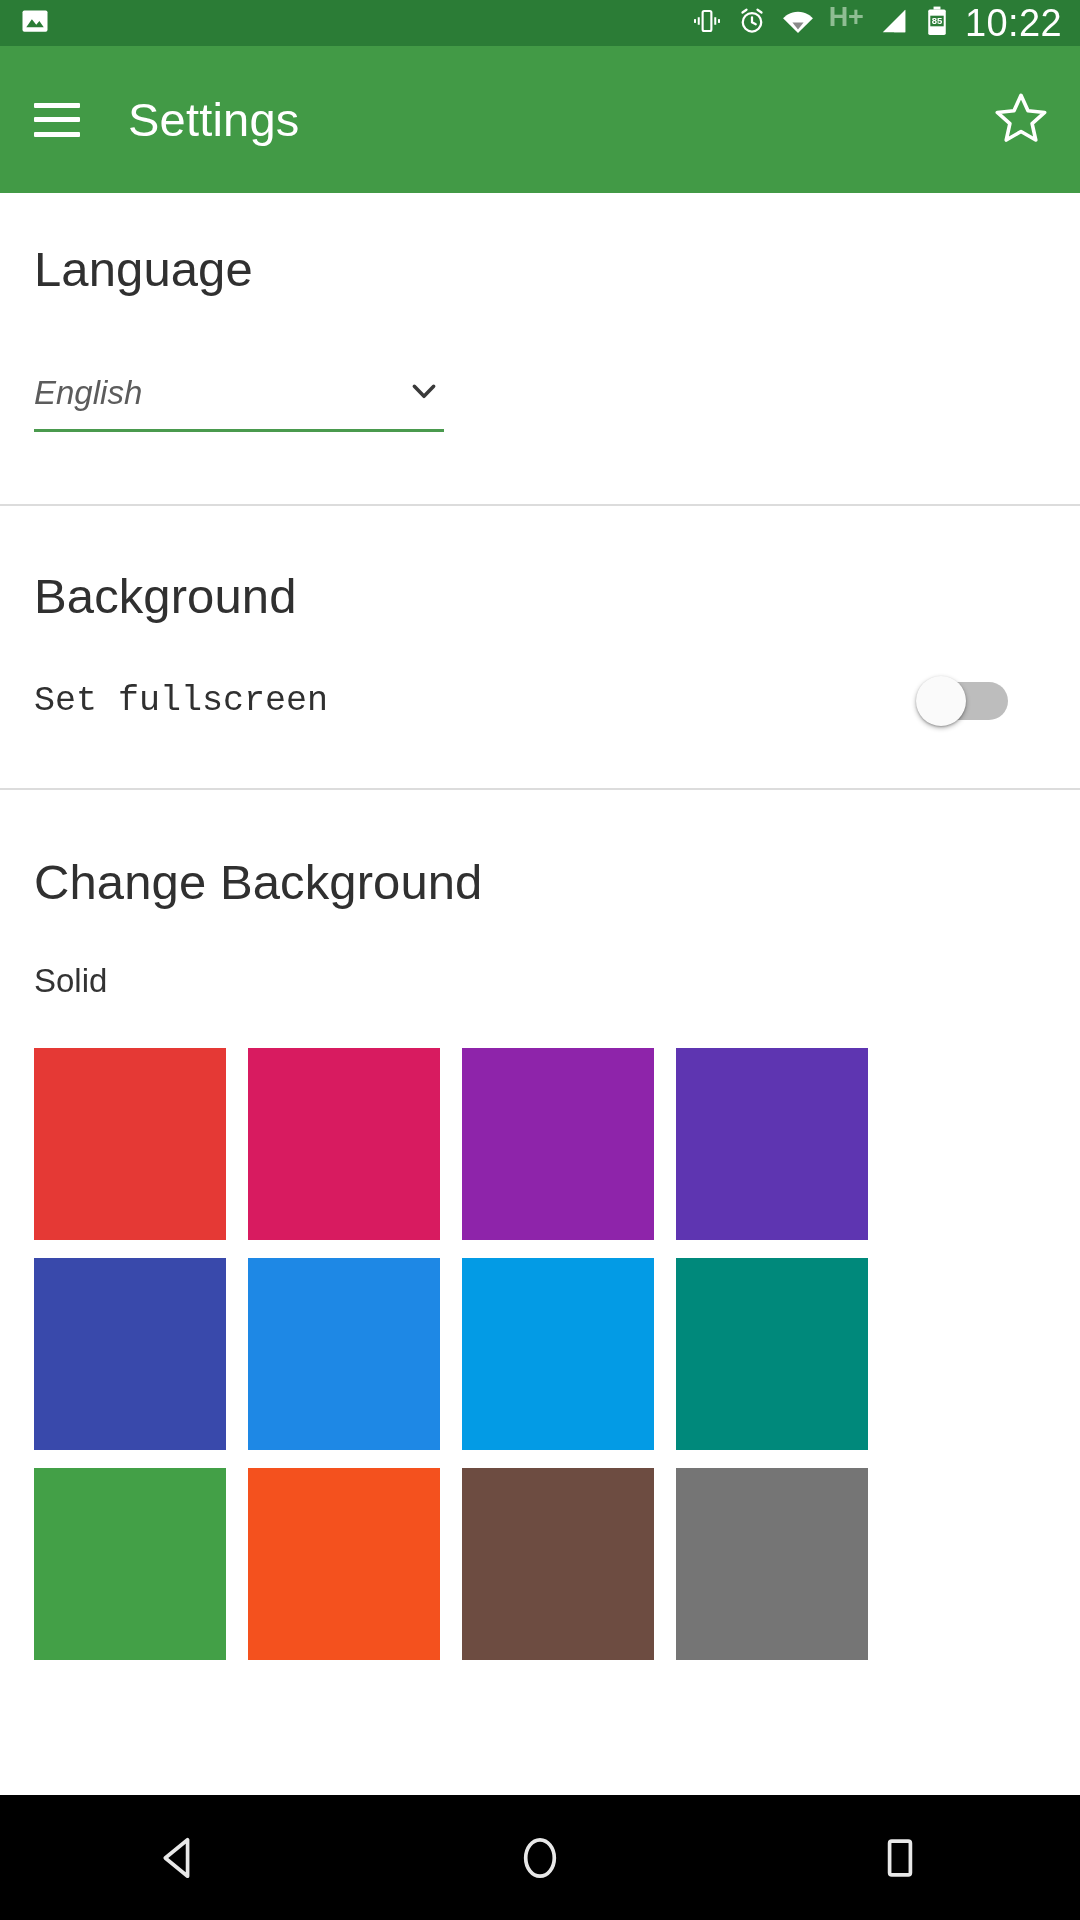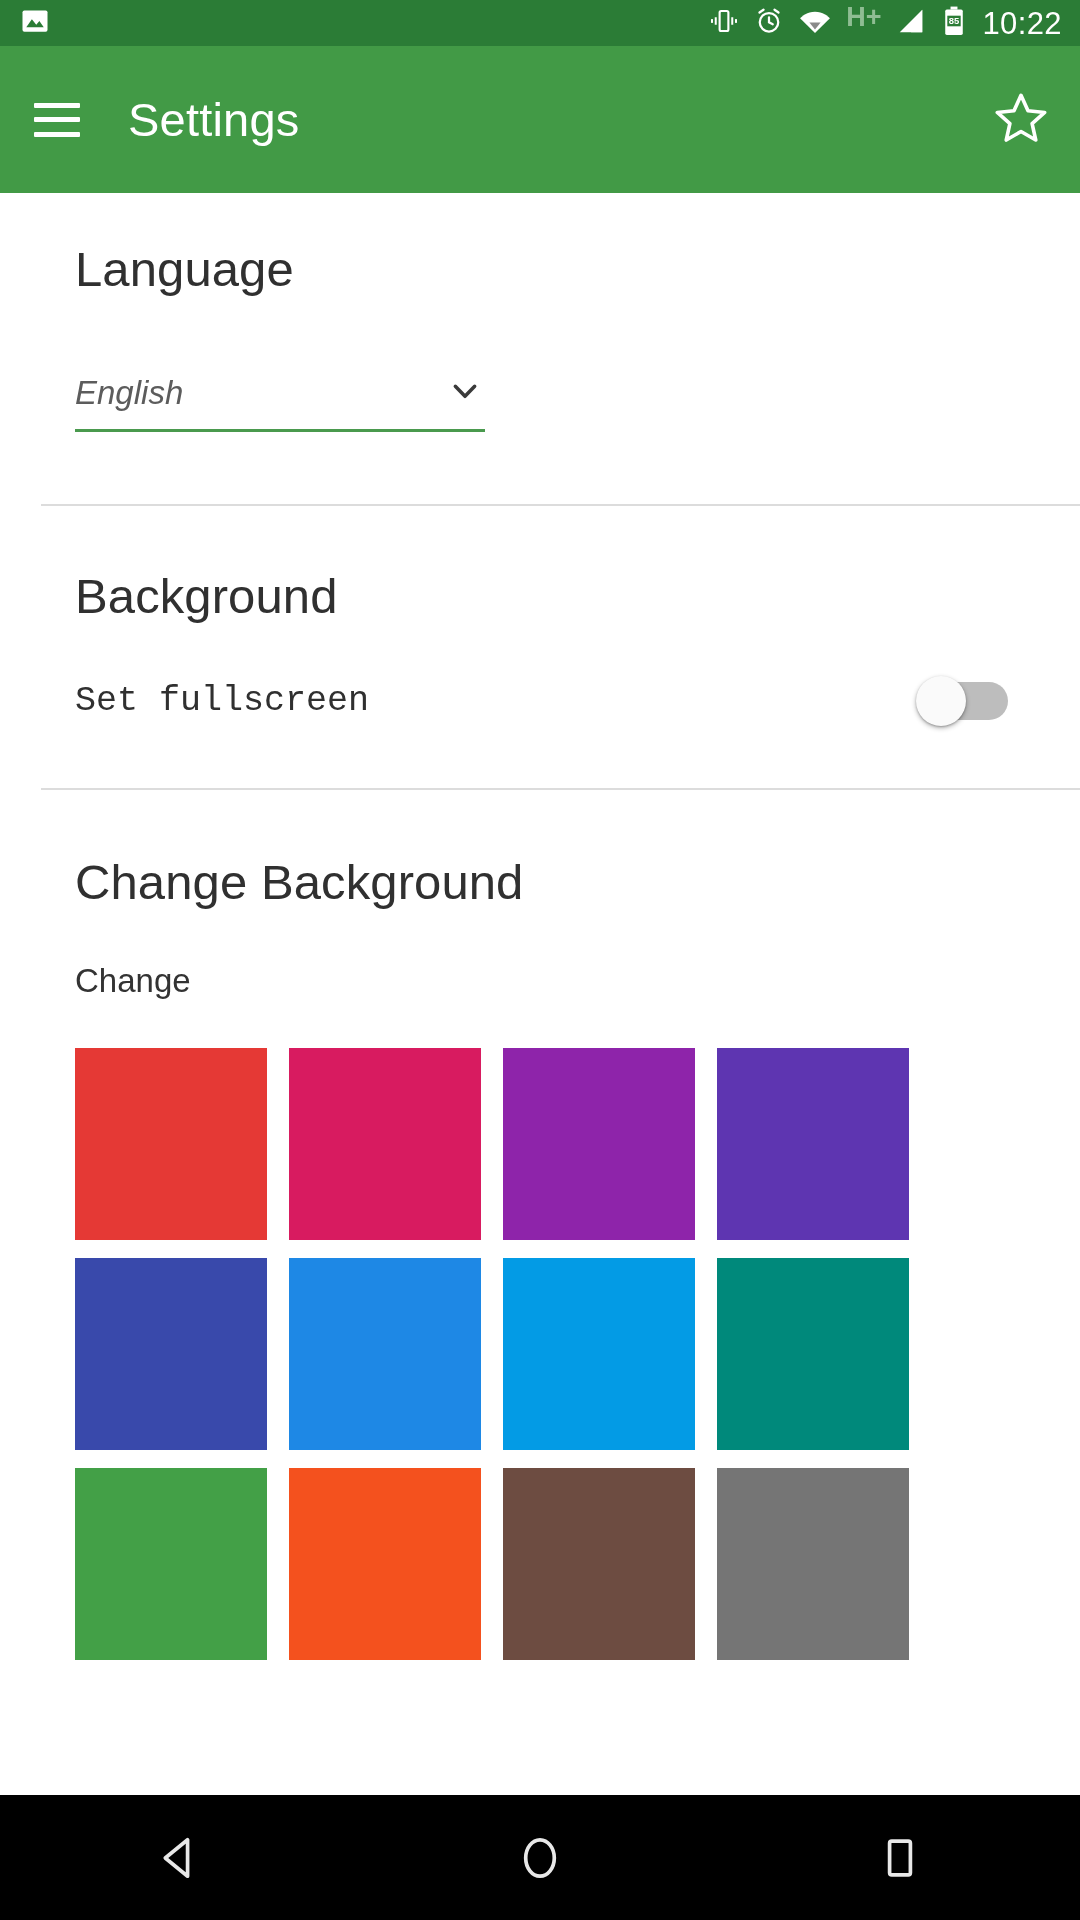--- a/index.html
+++ b/index.html
@@ -27,21 +27,21 @@
     flex:0 0 auto;
   }
   .status-left { display:flex; align-items:center; gap:10px; }
   .status-right {
     margin-left:auto;
     display:flex; align-items:center; gap:15px;
   }
   .sb-icon { display:block; }
   .sb-text {
     color:#ffffff;
-    font-size:31px;
+    font-size:38px;
     font-weight:400;
     letter-spacing:0.4px;
     line-height:1;
   }
   .sb-net {
     color:#8fbd93;
     font-size:27px;
     font-weight:600;
     line-height:1;
     position:relative; top:-6px;
@@ -73,21 +73,20 @@
     white-space:nowrap;
   }
   .app-actions { margin-left:auto; display:flex; align-items:center; }
 
   
   .content {
     flex:1 1 auto;
     background:#ffffff;
     overflow:hidden;
     position:relative;
-    padding-left:41px;
   }
 
   .section { padding:0 34px; position:relative; }
 
   .section-divider {
     height:2px;
     background:#dcdcdc;
     width:100%;
   }
 
@@ -312,21 +311,21 @@
           <span class="switch-track"></span>
           <span class="switch-thumb"></span>
         </span>
       </div>
     </div>
 
     <div class="section-divider"></div>
 
     <div class="section sec-background">
       <div class="section-title">Change Background</div>
-      <div class="sub-label">Change</div>
+      <div class="sub-label">Solid</div>
 
       <div class="swatch-grid" id="swatch-grid">
           <div class="swatch" style="background: rgb(229, 57, 53);"></div>
           <div class="swatch" style="background: rgb(216, 27, 96);"></div>
           <div class="swatch" style="background: rgb(142, 36, 170);"></div>
           <div class="swatch" style="background: rgb(94, 53, 177);"></div>
           <div class="swatch" style="background: rgb(57, 73, 171);"></div>
           <div class="swatch" style="background: rgb(30, 136, 229);"></div>
           <div class="swatch" style="background: rgb(3, 155, 229);"></div>
           <div class="swatch" style="background: rgb(0, 137, 123);"></div>

